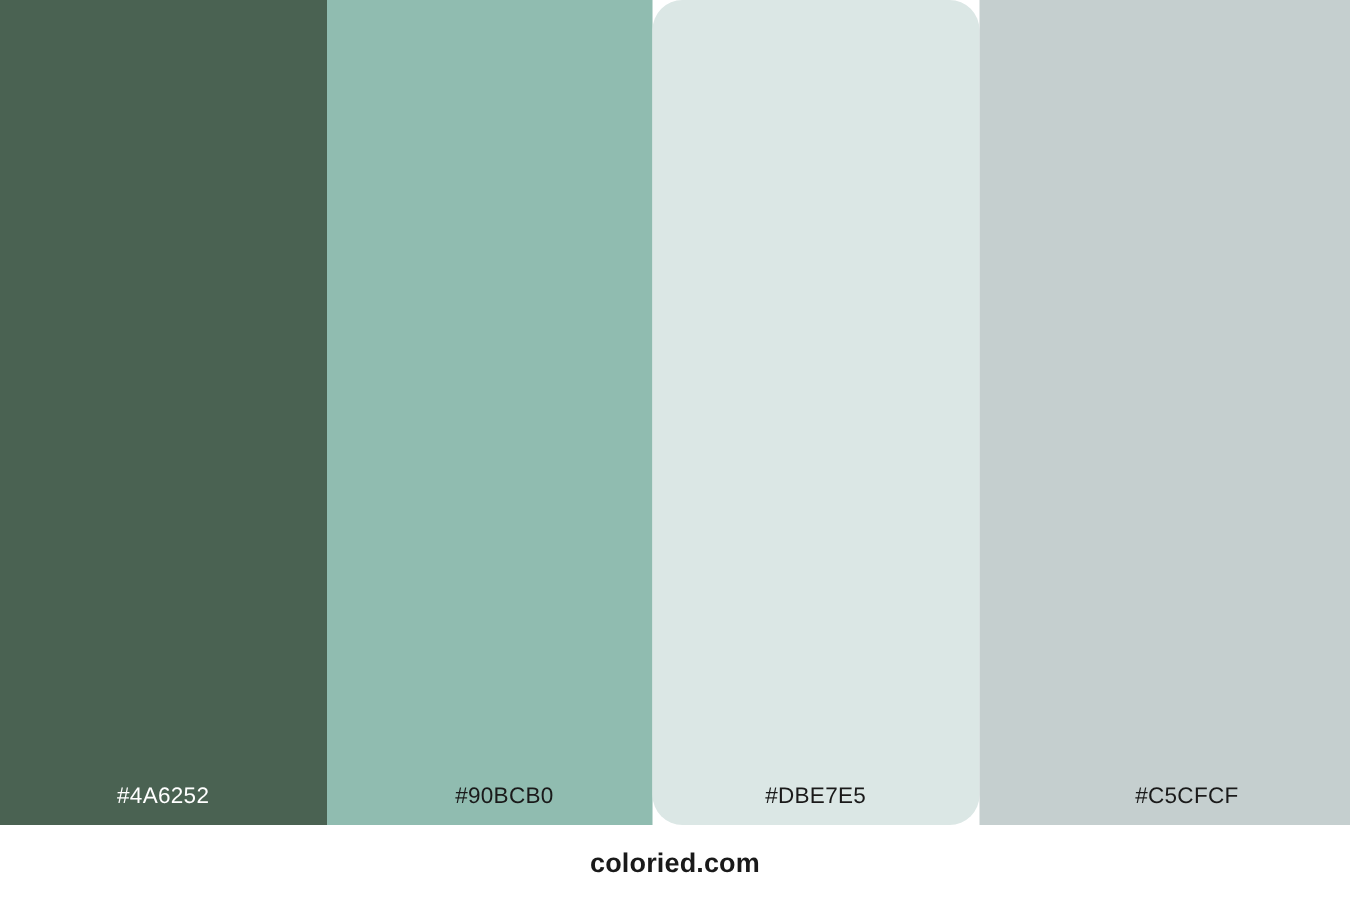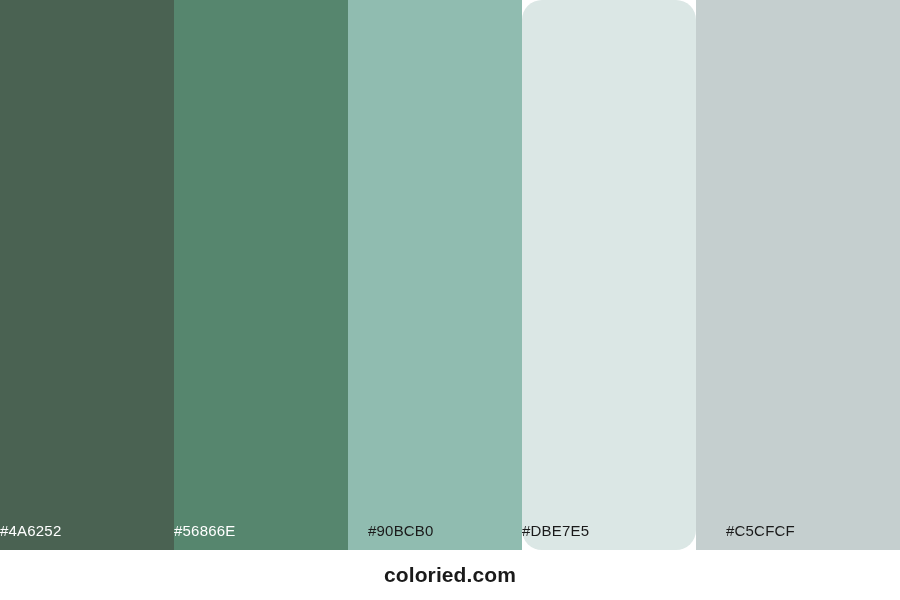--- a/index.html
+++ b/index.html
@@ -24,57 +24,55 @@
     flex:1 1 0;
     height:550px;
     position:relative;
     display:flex;
     align-items:flex-end;
     justify-content:center;
   }
   .swatch-label {
     display:block;
     width:100%;
+    text-align:center;
     font-size:15px;
     line-height:1;
     letter-spacing:0.2px;
     padding-bottom:12px;
     font-family:"Liberation Sans", sans-serif;
     white-space:nowrap;
   }
   #footer-bar {
     flex:1 1 auto;
     height:50px;
     background:#ffffff;
     display:flex;
     align-items:center;
     justify-content:center;
   }
   #site-brand {
-    font-size:21px;
+    font-size:18px;
     font-weight:bold;
     color:#1a1a1a;
     letter-spacing:0.1px;
     font-family:"Liberation Sans", sans-serif;
   }
 </style>
 </head>
 <body style="background-color: rgb(255, 255, 255);">
 
 <div id="palette-page">
 
   <div id="swatch-strip">
 
     <div class="swatch" style="background-color: rgb(74, 98, 82);">
       <span class="swatch-label" style="color: rgb(255, 255, 255);">#4A6252</span>
     </div>
 
-    <div class="swatch" style="background-color: rgb(86, 134, 110);">
-      <span class="swatch-label" style="color: rgb(255, 255, 255);">#56866E</span>
-    </div>
 
     <div class="swatch" style="background-color: rgb(144, 188, 176);">
       <span class="swatch-label" style="color: rgb(26, 26, 26); margin-left: 20px;">#90BCB0</span>
     </div>
 
     <div class="swatch" style="background-color: rgb(219, 231, 229); border-radius: 20px;">
       <span class="swatch-label" style="color: rgb(26, 26, 26);">#DBE7E5</span>
     </div>
 
     <div class="swatch" style="background-color: rgb(197, 207, 207); padding-left: 30px;">

